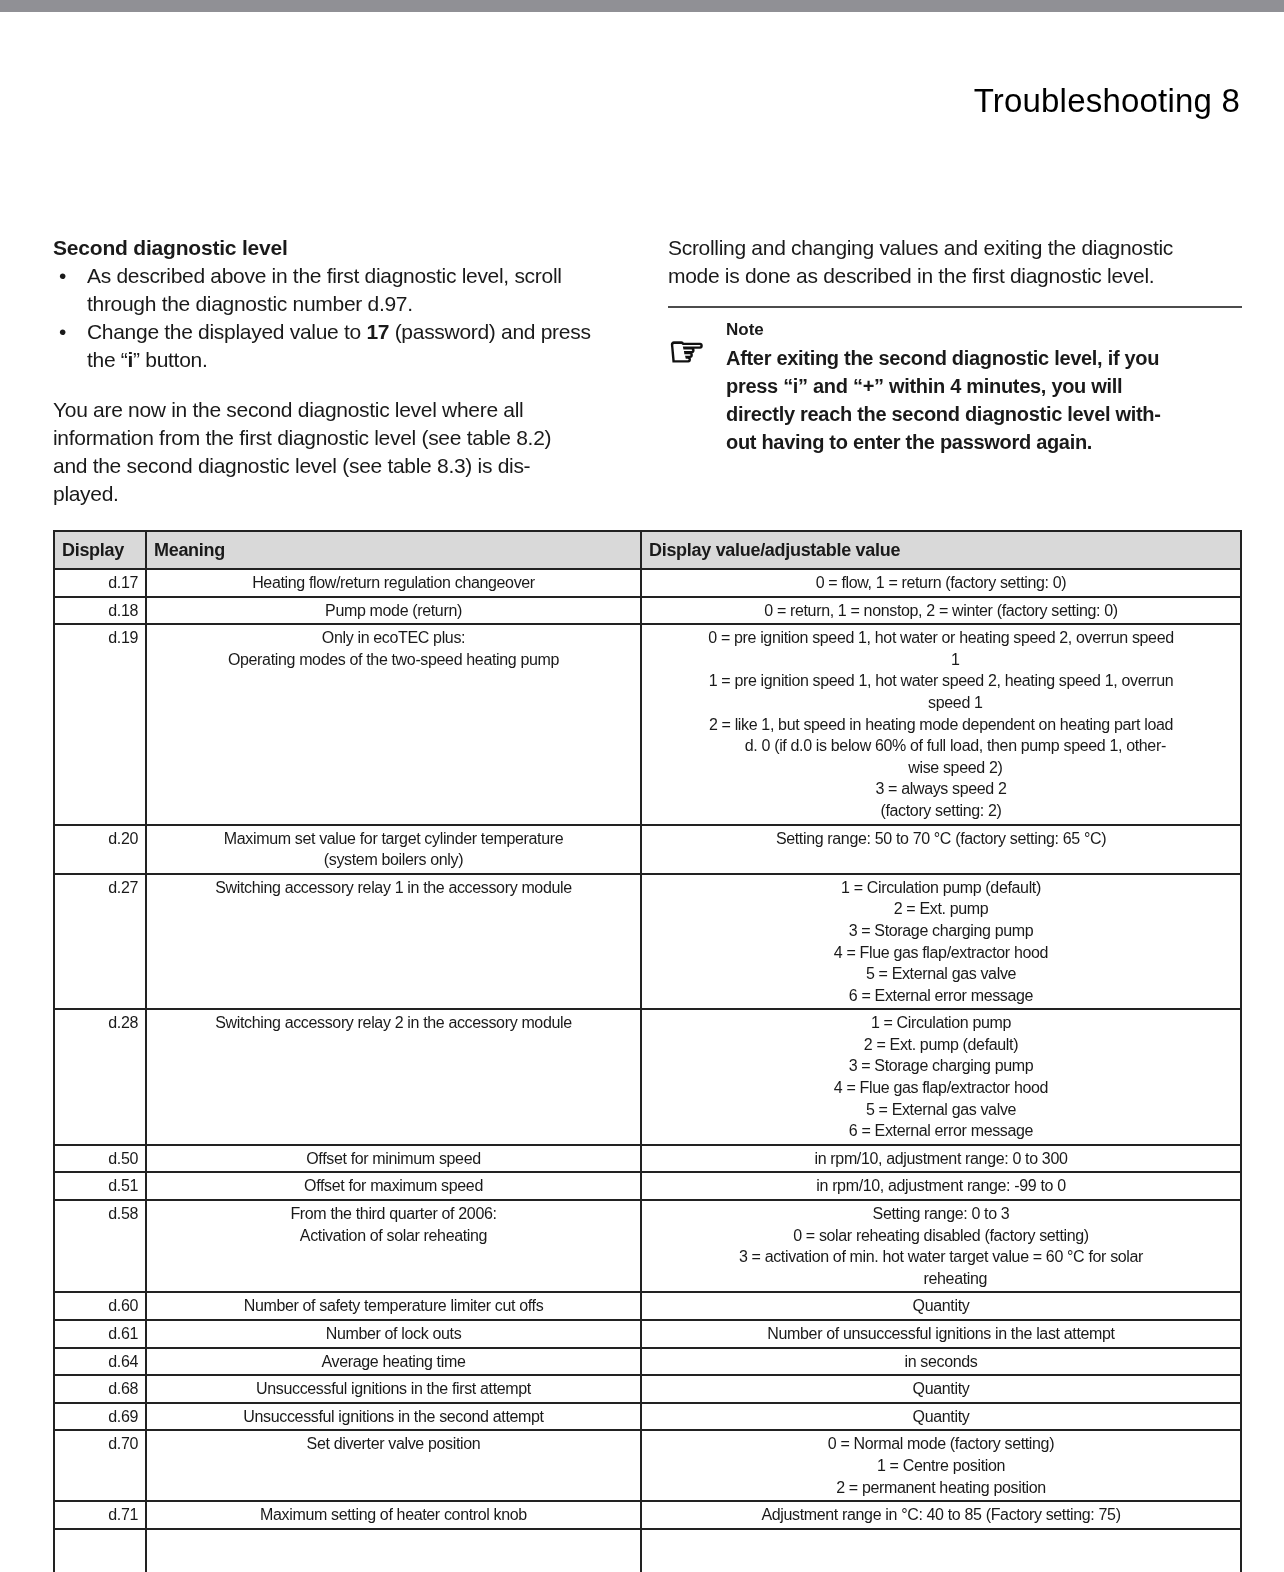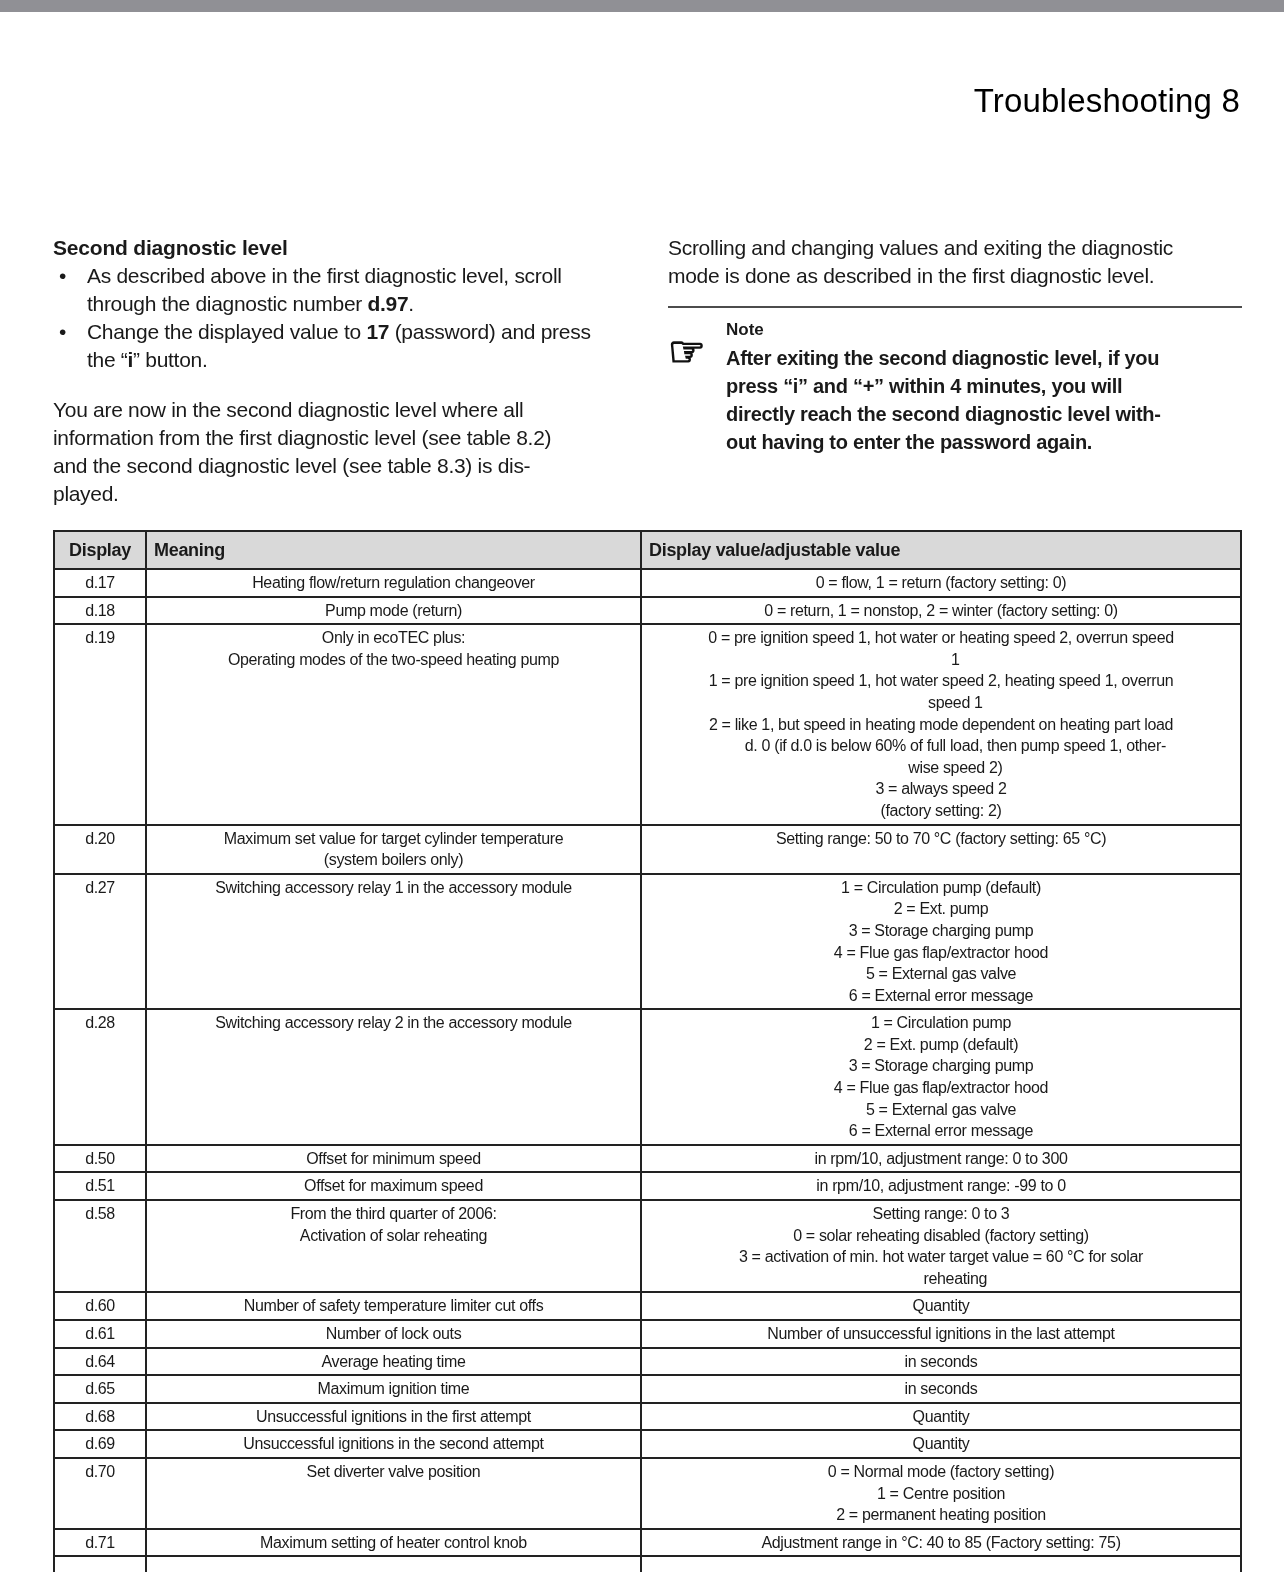--- a/index.html
+++ b/index.html
@@ -61,39 +61,39 @@
     border:2px solid #222;
     vertical-align:top;
     padding:2px 7px;
     font-size:16px;line-height:21.6px;letter-spacing:-0.35px;
     white-space:pre;overflow:hidden;text-align:center;
   }
   .diag-table th{
     background:#d9d9d9;text-align:left;
     font-size:18px;line-height:24px;padding:6px 7px;letter-spacing:-0.3px;
   }
-  .diag-table th.col-display{text-align:center;}
-  .diag-table td.cell-display{text-align:center;margin-left:44px;}
+  .diag-table th.col-display{}
+  .diag-table td.cell-display{text-align:right;margin-left:44px;}
   .diag-table tr.partial-row td{height:40px;}
 </style>
 </head>
 <body>
 
 <div class="page">
 
   <div class="top-bar"></div>
 
   <div class="page-title">Troubleshooting 8</div>
 
   <div class="col-left">
     <div class="intro-heading">Second diagnostic level</div>
     <div class="bullet-row">
       <span class="bullet-marker">•</span>
       <span class="body-text"><span>As described above in the first diagnostic level, scroll
-through the diagnostic number </span><span style="font-weight: bold;">d.97</span><span>.</span></span>
+through the diagnostic number </span><span style="font-weight: normal;">d.97</span><span>.</span></span>
     </div>
     <div class="bullet-row">
       <span class="bullet-marker">•</span>
       <span class="body-text"><span>Change the displayed value to </span><span style="font-weight: bold;">17</span><span> (password) and press
 the “</span><span style="font-weight: bold;">i</span><span>” button.</span></span>
     </div>
     <div class="body-text left-paragraph">You are now in the second diagnostic level where all
 information from the first diagnostic level (see table 8.2)
 and the second diagnostic level (see table 8.3) is dis-
 played.</div>
@@ -218,25 +218,20 @@
       <td>Number of lock outs</td>
       <td>Number of unsuccessful ignitions in the last attempt</td>
     </tr>
 
     <tr>
       <td class="cell-display">d.64</td>
       <td>Average heating time</td>
       <td>in seconds</td>
     </tr>
 
-    <tr>
-      <td class="cell-display">d.65</td>
-      <td>Maximum ignition time</td>
-      <td>in seconds</td>
-    </tr>
 
     <tr>
       <td class="cell-display">d.68</td>
       <td>Unsuccessful ignitions in the first attempt</td>
       <td>Quantity</td>
     </tr>
 
     <tr>
       <td class="cell-display">d.69</td>
       <td>Unsuccessful ignitions in the second attempt</td>

